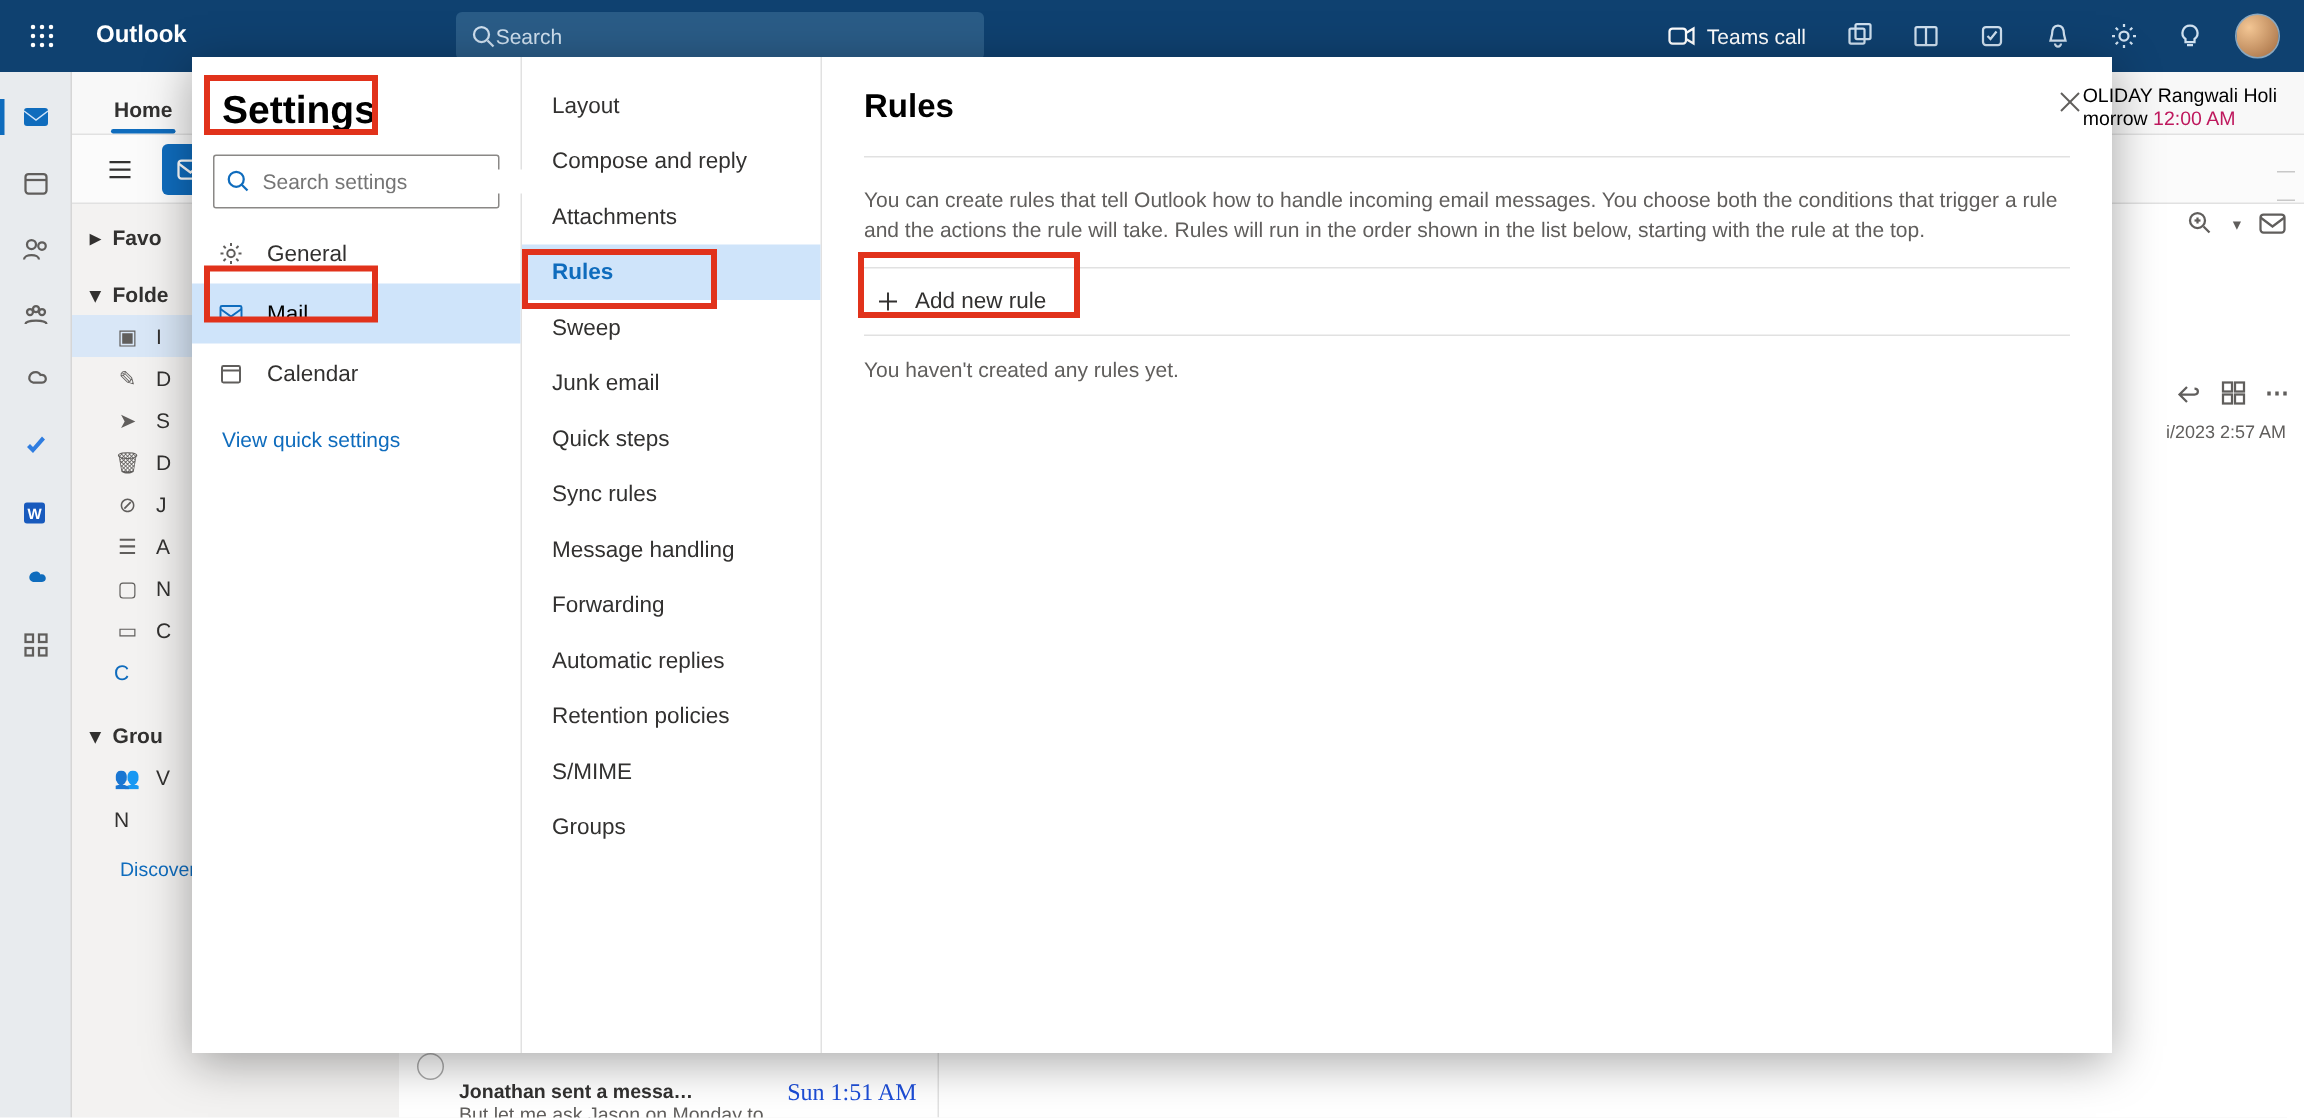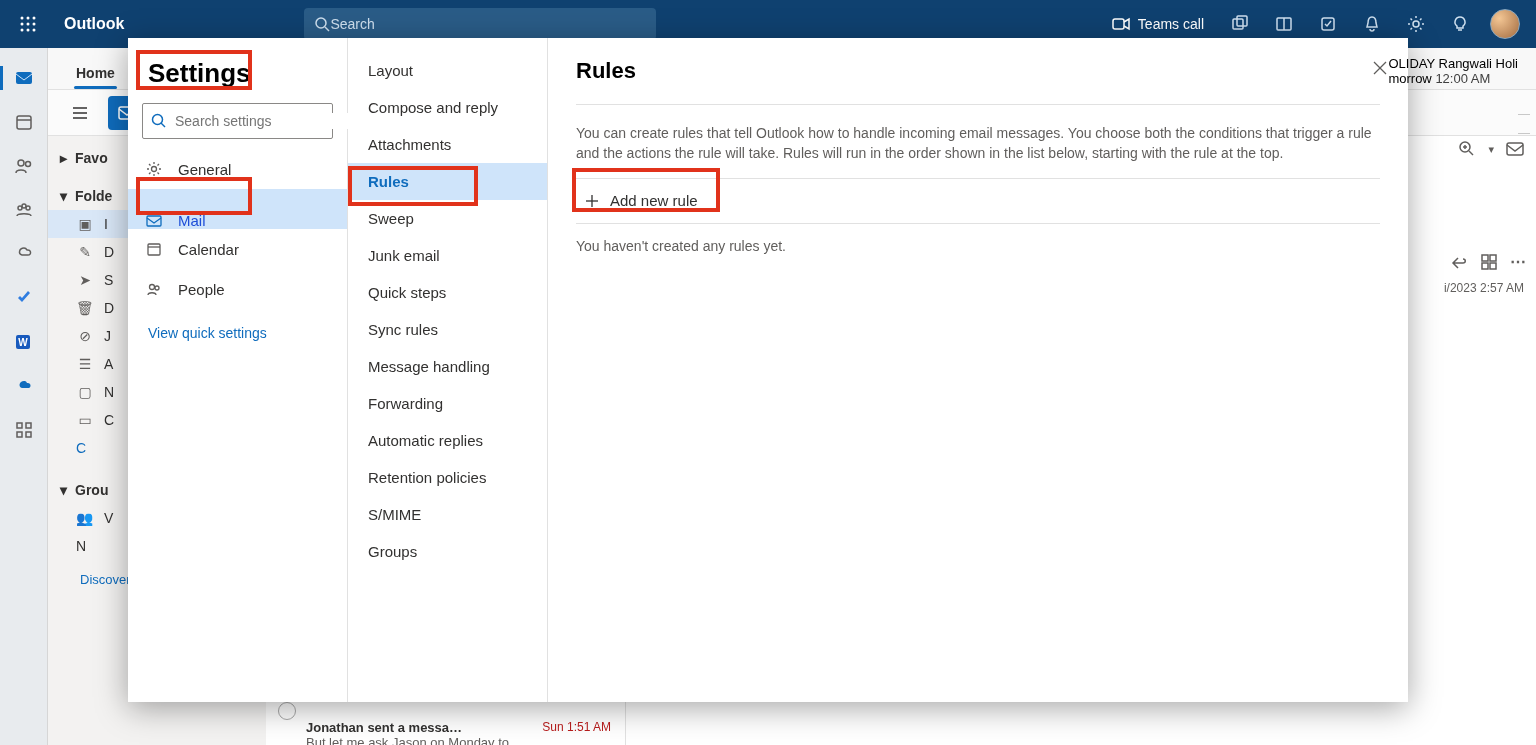--- a/index.html
+++ b/index.html
@@ -37,37 +37,37 @@
   .fsec { display:flex; align-items:center; gap:8px; padding:6px 12px; font-size:14px; color:#323130; font-weight:600;}
   .fitem { display:flex; align-items:center; gap:10px; padding:6px 12px 6px 28px; font-size:14px; color:#323130; }
   .fitem .ficon { width:18px; text-align:center; color:#605e5c;}
   .fitem.active { background:#d9e7f7; }
   .discover { color:#0f6cbd; font-size:13px; padding:12px 12px 4px 32px;}
 
   
   .msglist { position:absolute; left:266px; top:136px; width:360px; bottom:0; background:#fff; border-right:1px solid #e1e1e1; }
   .msgitem { padding:6px 14px; border-bottom:1px solid #eee; font-size:13px;}
   .msgitem .from { color:#323130; font-weight:600;}
-  .msgitem .time { float:right; color:#b91c1c; font-size:12px;}
+  .msgitem .time { float:right; color:#1d4ed8; font-size:16px;font-family:Liberation Serif, serif;}
   .msgitem .prev { color:#605e5c; }
 
   
   .reading { position:absolute; left:626px; top:136px; right:0; bottom:0; background:#fff; }
   .readtools { position:absolute; right:10px; top:8px; display:flex; gap:12px; align-items:center; color:#605e5c;}
   .readdate { position:absolute; right:12px; top:6px; font-size:12px; color:#605e5c;}
 
   
   .modal { position:absolute; left:128px; top:38px; width:1280px; height:664px; background:#fff; box-shadow:0 6px 30px rgba(0,0,0,0.35); display:flex; }
   .modal .col1 { width:220px; border-right:1px solid #e1e1e1; display:flex; flex-direction:column; }
   .modal .title { font-size:26px; font-weight:700; padding:20px 20px 10px 20px;}
   .searchset { margin:4px 14px 10px 14px; height:36px; border:1px solid #8a8886; border-radius:2px; display:flex; align-items:center; padding:0 8px; gap:8px;}
   .searchset input { flex:1; border:none; outline:none; font-size:14px;}
   .catlist { display:flex; flex-direction:column; }
   .catitem { display:flex; align-items:center; gap:14px; height:40px; padding:0 18px; font-size:15px; color:#323130;}
-  .catitem.active { background:#cfe4fa; color:#1d4ed8;align-items:flex-end; }
+  .catitem.active { background:#cfe4fa; color:#000000; }
   .catitem.active .cicon { color:#0f6cbd;}
   .cicon { width:18px; text-align:center; color:#605e5c;}
   .quick { color:#0f6cbd; font-size:14px; padding:16px 20px;}
 
   .modal .col2 { width:200px; border-right:1px solid #e1e1e1; padding-top:14px;}
   .subitem { padding:10px 20px; font-size:15px; color:#323130; }
   .subitem.active { background:#cfe4fa; color:#0f6cbd; font-weight:600;}
 
   .modal .col3 { flex:1; position:relative; padding:20px 28px;}
   .panetitle { font-size:22px; font-weight:600; }
@@ -343,21 +343,21 @@
         </svg>
       </span>
     <span style="color:#605e5c;font-weight:bold">⋯</span>
   </div>
   <div class="readdate" style="top:145px">i/2023 2:57 AM</div>
 </div>
 
 <div style="position:absolute; right:18px; top:56px; font-size:13px; z-index:5;">
   <span>OLIDAY Rangwali Holi</span><br>
   <span>morrow</span>
-  <span style="color:#404040">12:00 AM</span>
+  <span style="color:#be185d">12:00 AM</span>
 </div>
 <div style="position:absolute; right:6px; top:114px; width:12px; height:20px; border-top:1px solid #c8c8c8;border-bottom:1px solid #c8c8c8;"></div>
 
 <div class="modal">
 
   <div class="col1">
     <div class="title">Settings</div>
     <div class="searchset">
       <span>
           <svg width="16" height="16" fill="none" stroke="#0f6cbd" stroke-width="1.5">
@@ -387,30 +387,20 @@
         <span>Mail</span>
       </div>
       <div class="catitem">
         <span class="cicon">
             <svg width="16" height="16" fill="none" stroke="#605e5c" stroke-width="1.3">
               <rect x="2" y="3" width="12" height="11" rx="1"></rect>
               <line x1="2" y1="6" x2="14" y2="6"></line>
             </svg>
           </span>
         <span>Calendar</span>
-      </div>
-      <div class="catitem">
-        <span class="cicon">
-            <svg width="16" height="16" fill="none" stroke="#605e5c" stroke-width="1.3">
-              <circle cx="6" cy="6" r="2.5"></circle>
-              <circle cx="11" cy="7" r="2"></circle>
-              <path d="M2 14 C2 11 10 11 10 14"></path>
-            </svg>
-          </span>
-        <span>People</span>
       </div>
     </div>
     <div class="quick">View quick settings</div>
   </div>
 
   <div class="col2">
     <div class="subitem">Layout</div>
     <div class="subitem">Compose and reply</div>
     <div class="subitem">Attachments</div>
     <div class="subitem active">Rules</div>

